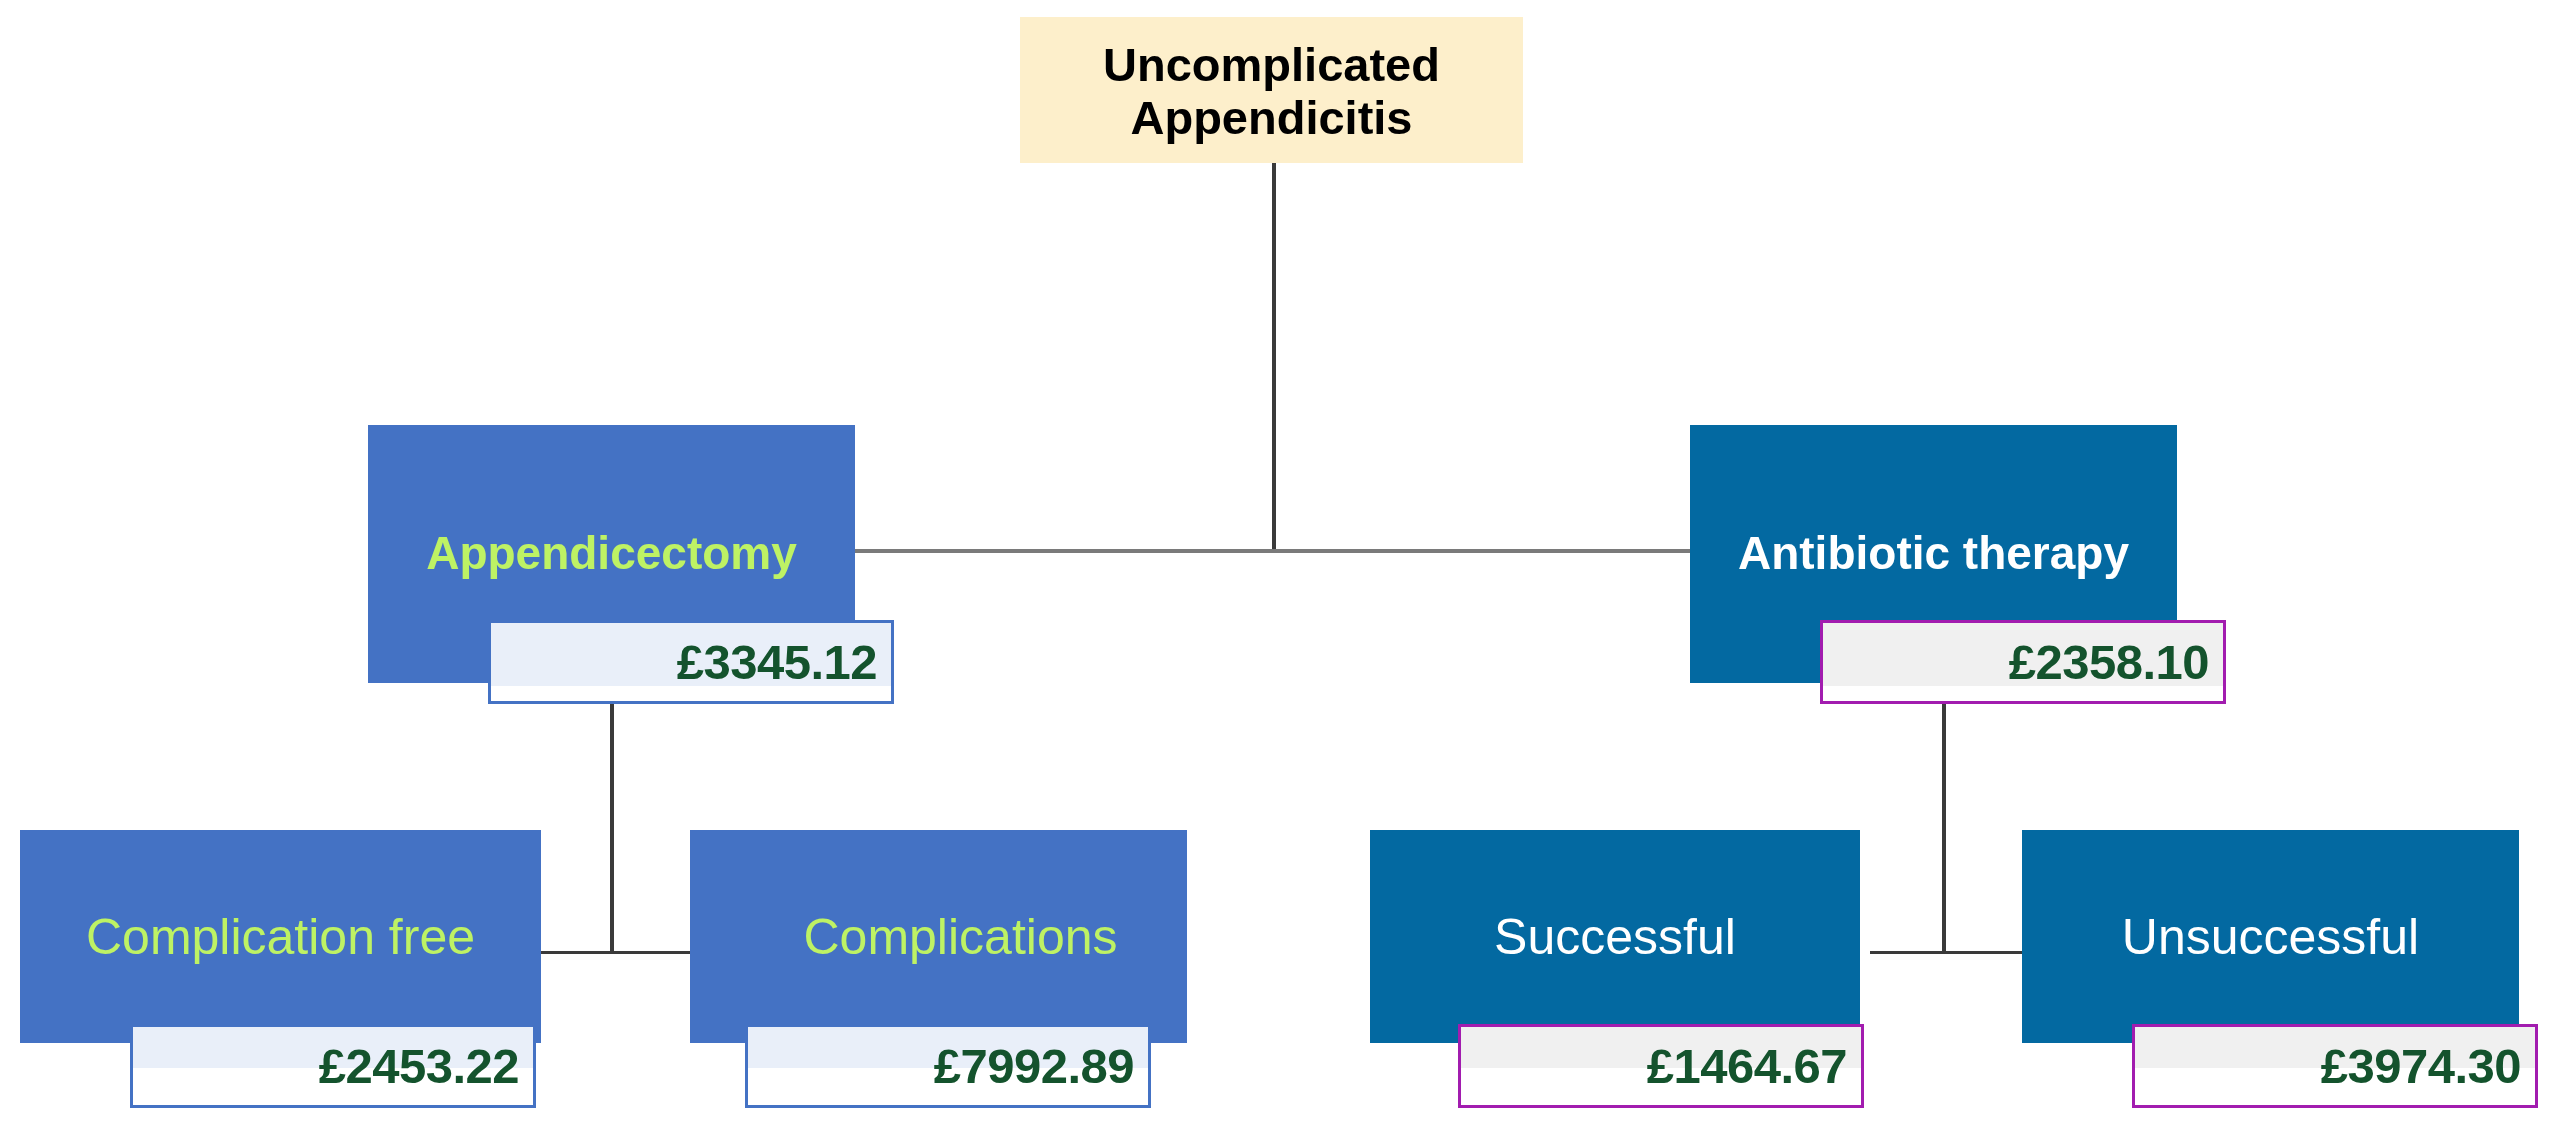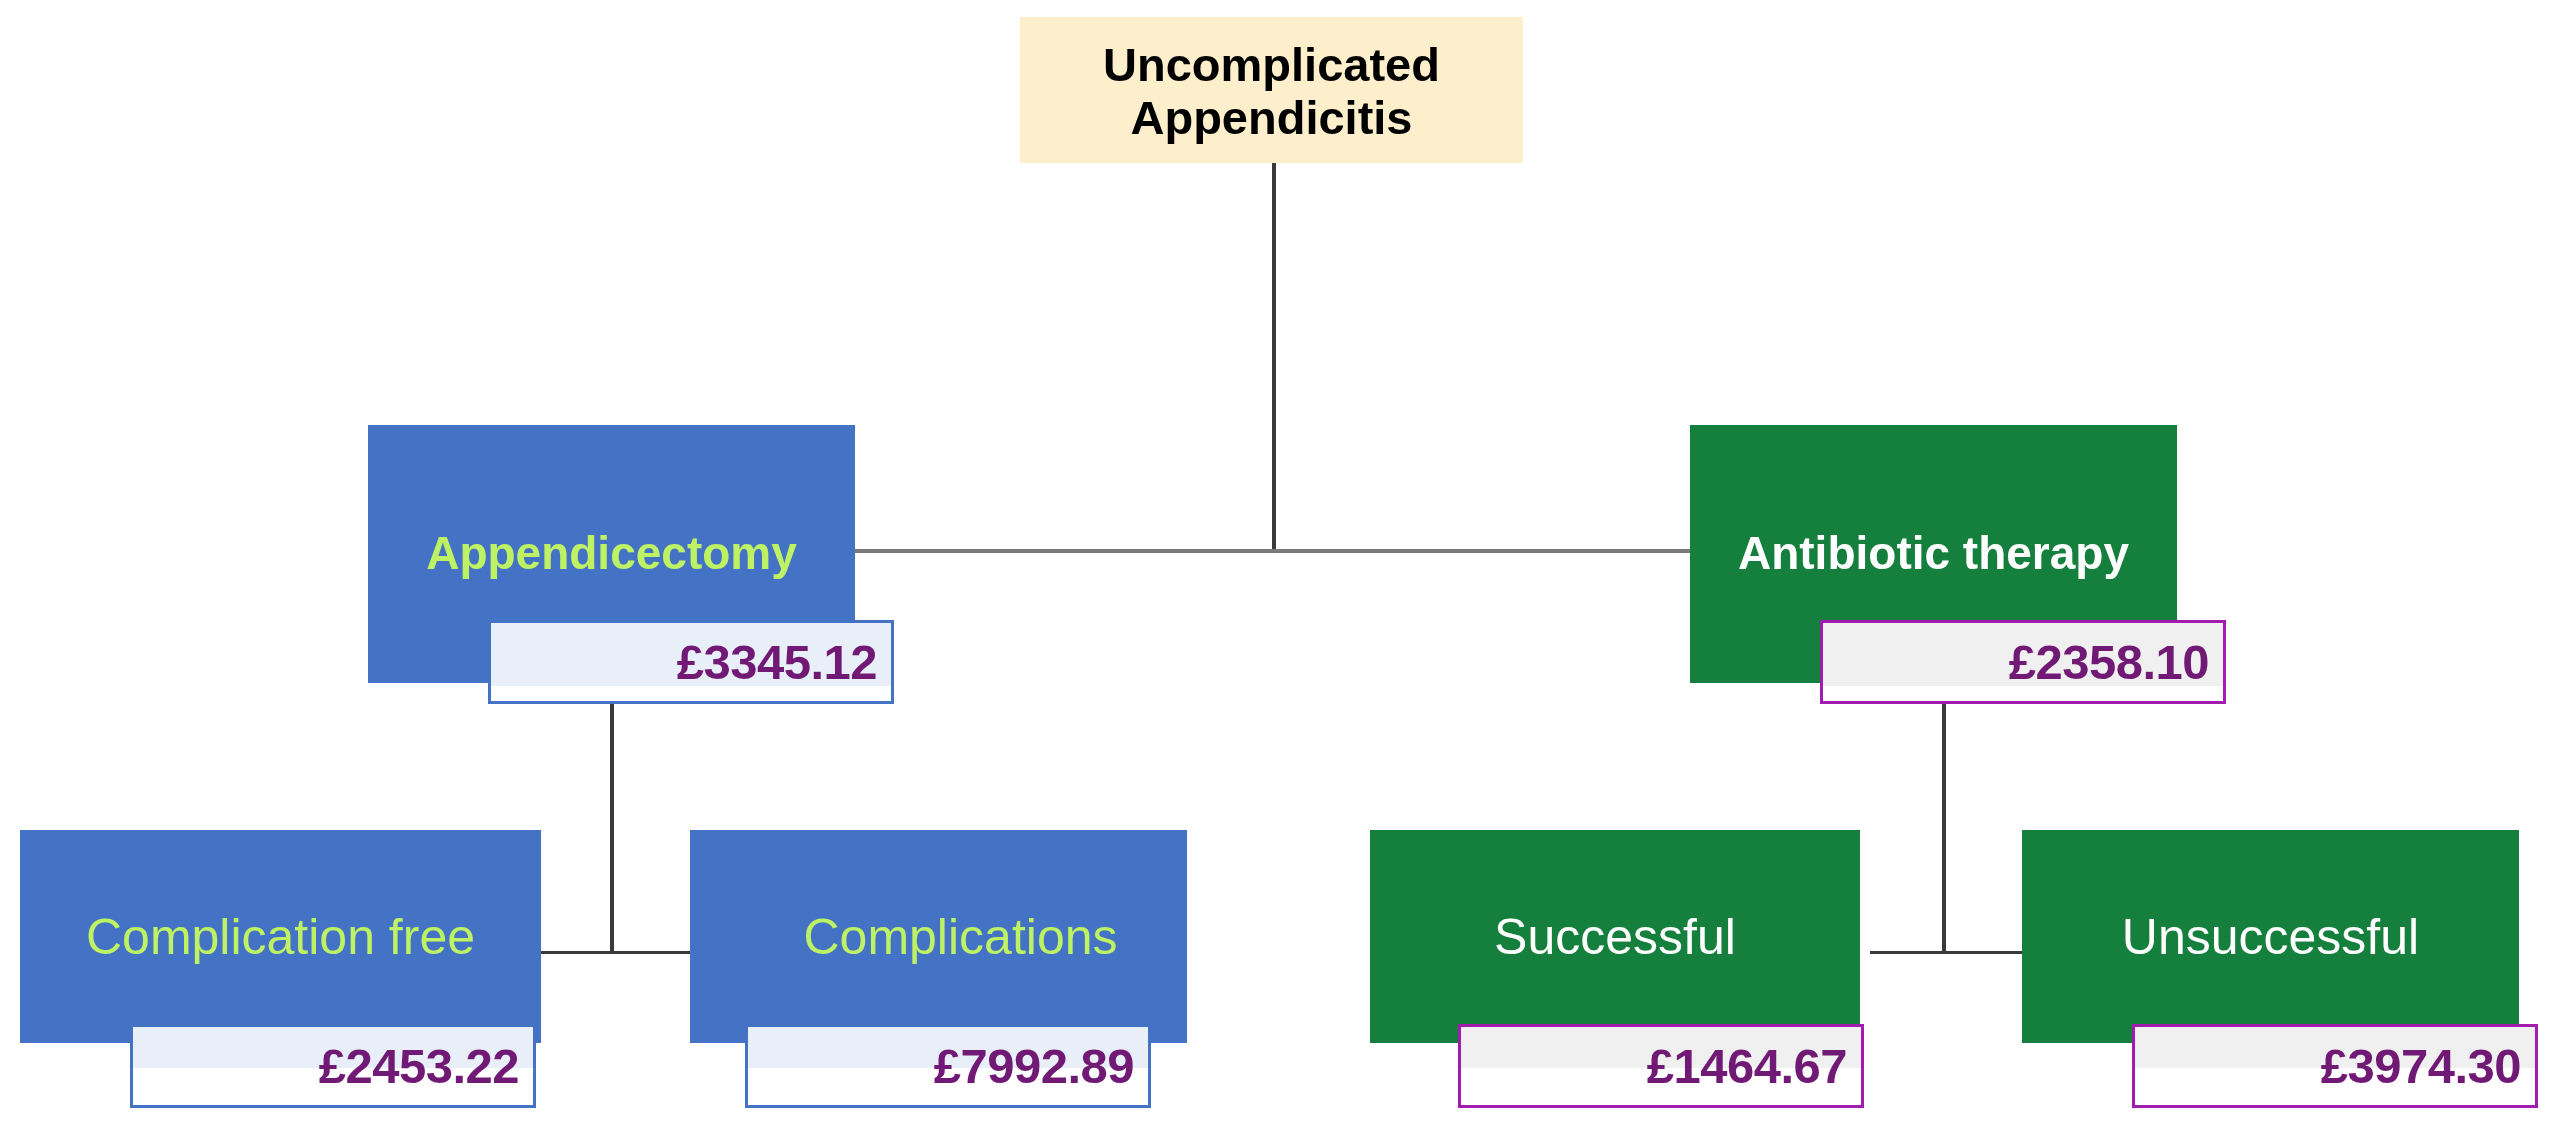--- a/index.html
+++ b/index.html
@@ -47,21 +47,21 @@
     font-weight: bold;
     font-size: 47px;
     align-items: flex-start;
     padding-top: 22px;
   }
   .node.blue {
     background: #4472C4;
     color: #bef264;
   }
   .node.gray {
-    background: #15803d;
+    background: #0369a1;
     color: #ffffff;
   }
   .node.lvl2 {
     font-weight: bold;
     font-size: 46px;
   }
   .node.leaf {
     font-weight: normal;
     font-size: 50px;
   }
@@ -89,21 +89,21 @@
     pointer-events: none;
   }
   .cost.blue .tint { background: #E9EFF9; }
   .cost.gray .tint { background: #F0F0F0; }
 
   .cost .amount {
     position: relative;
     z-index: 2;
     font-weight: bold;
     font-size: 49px;
-    color: #701a75;
+    color: #14532d;
     padding-right: 14px;
     white-space: nowrap;
     letter-spacing: -0.5px;
   }
 </style>
 </head>
 <body>
 
 <div id="canvas">
 

